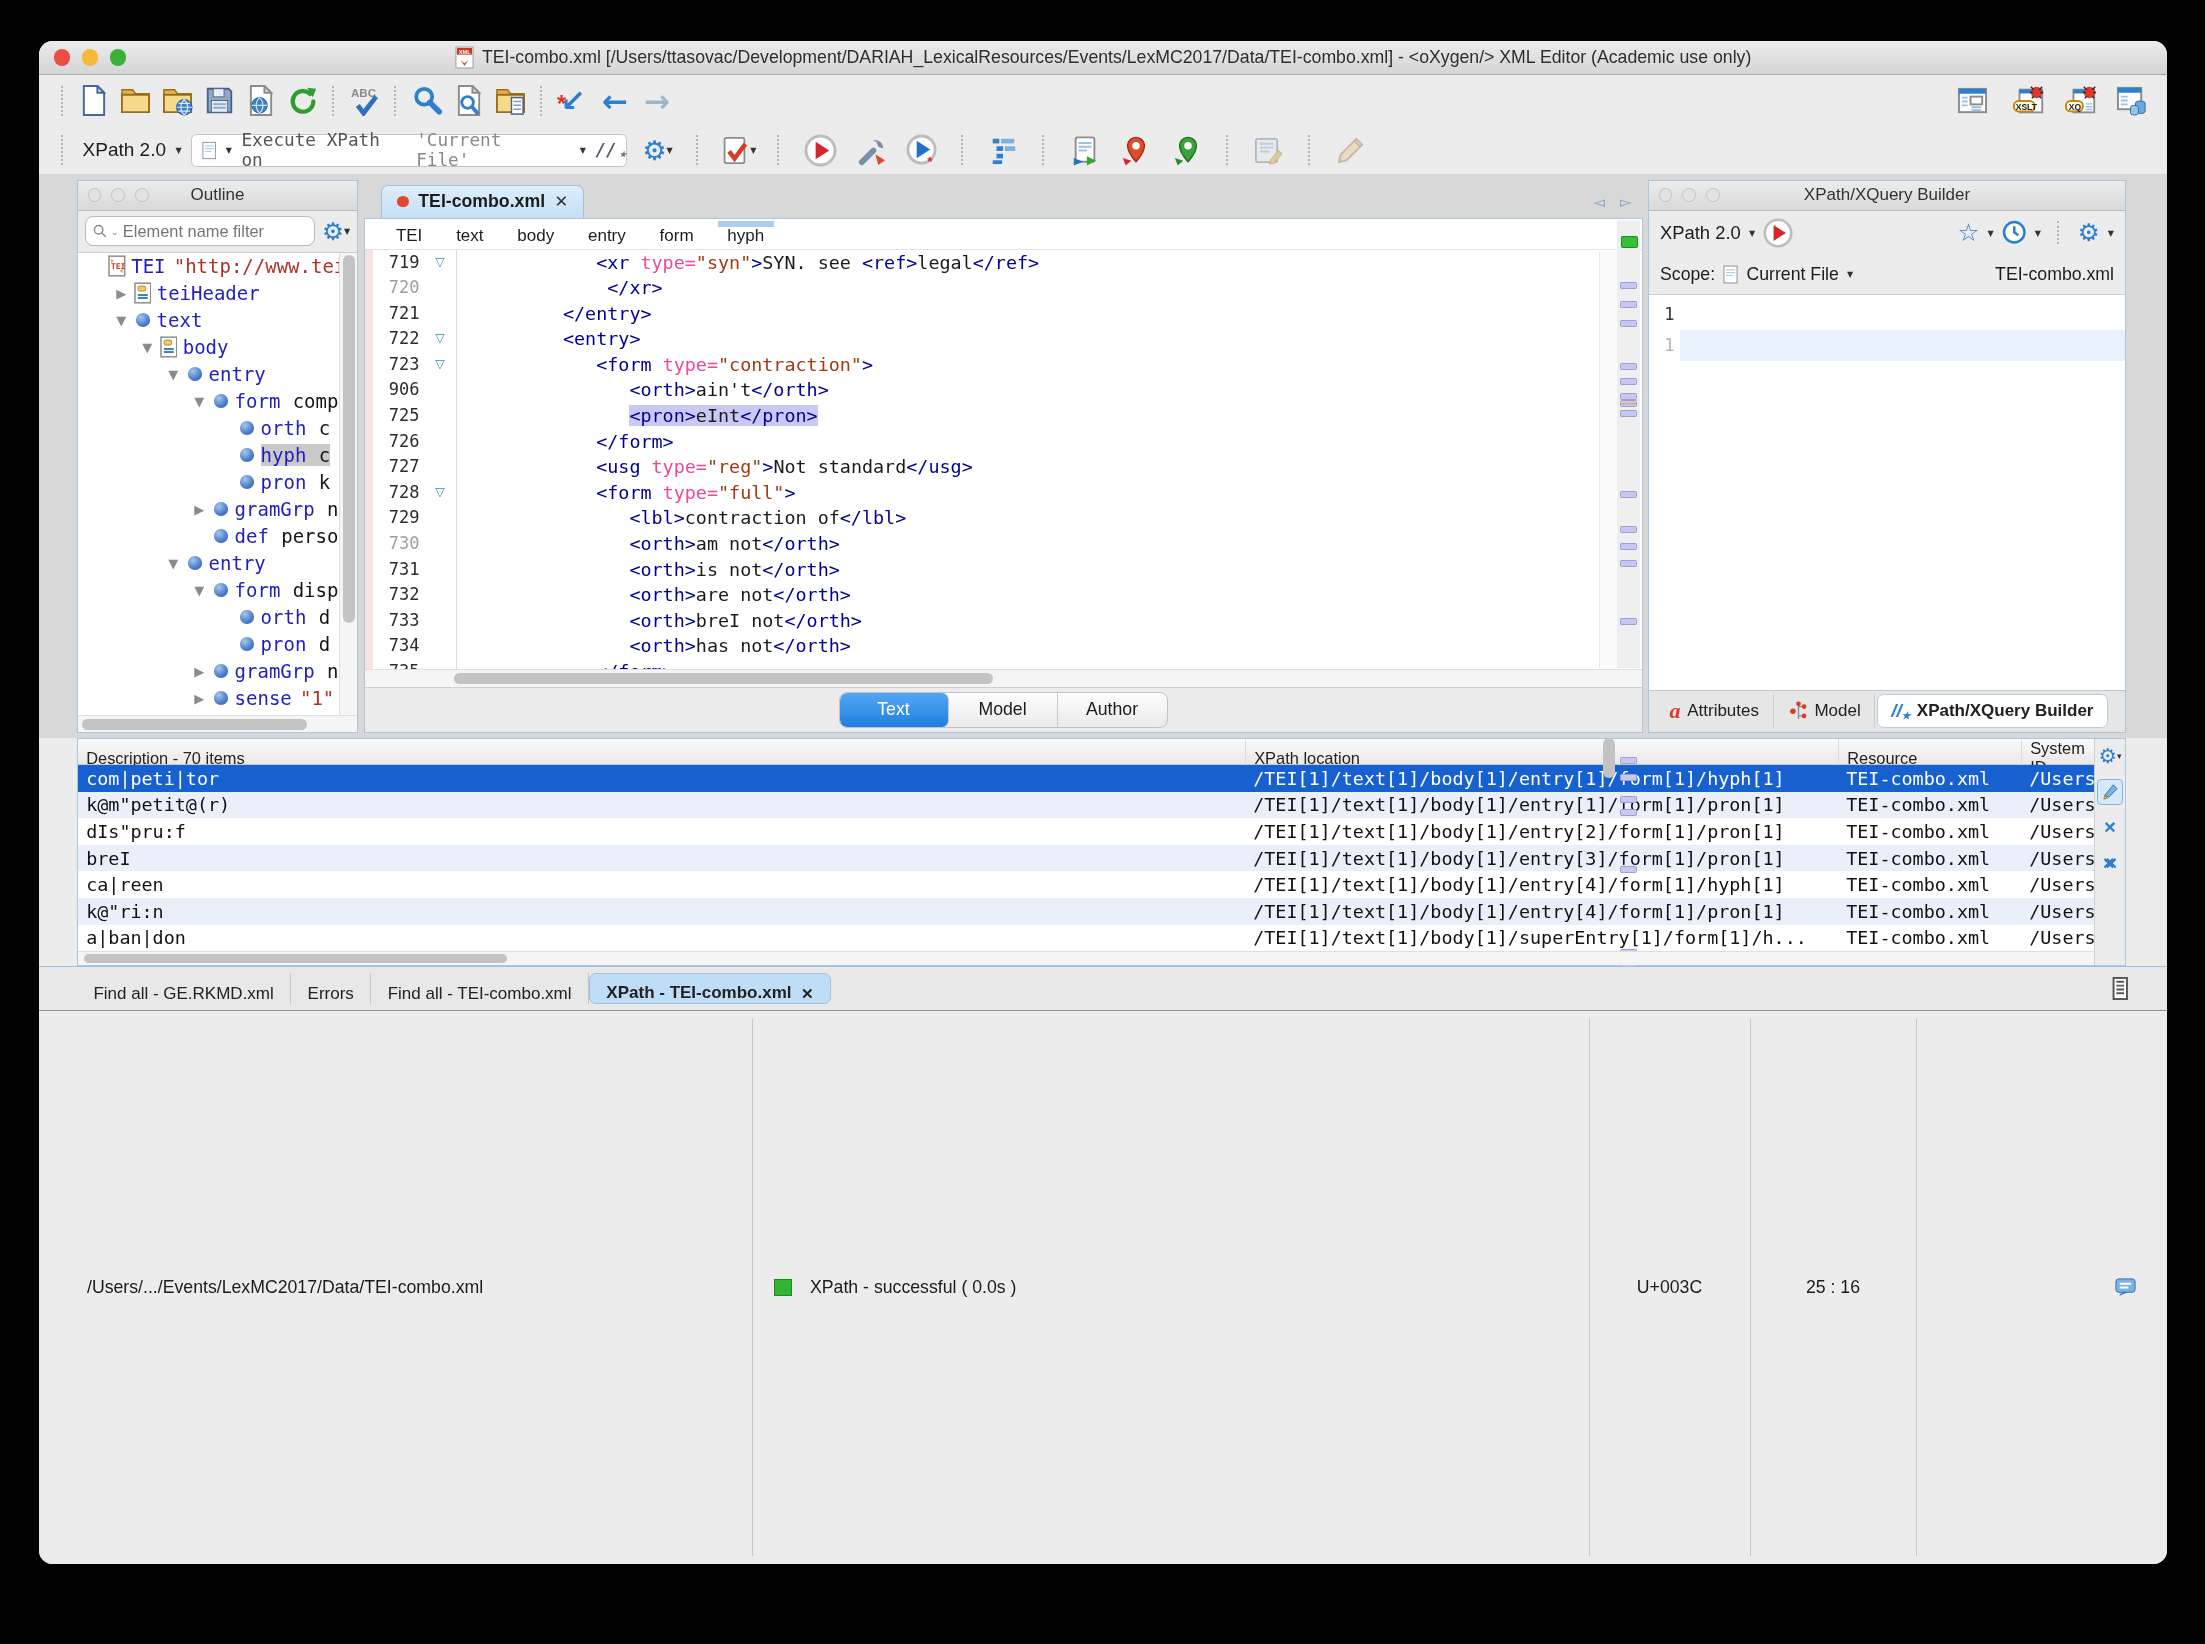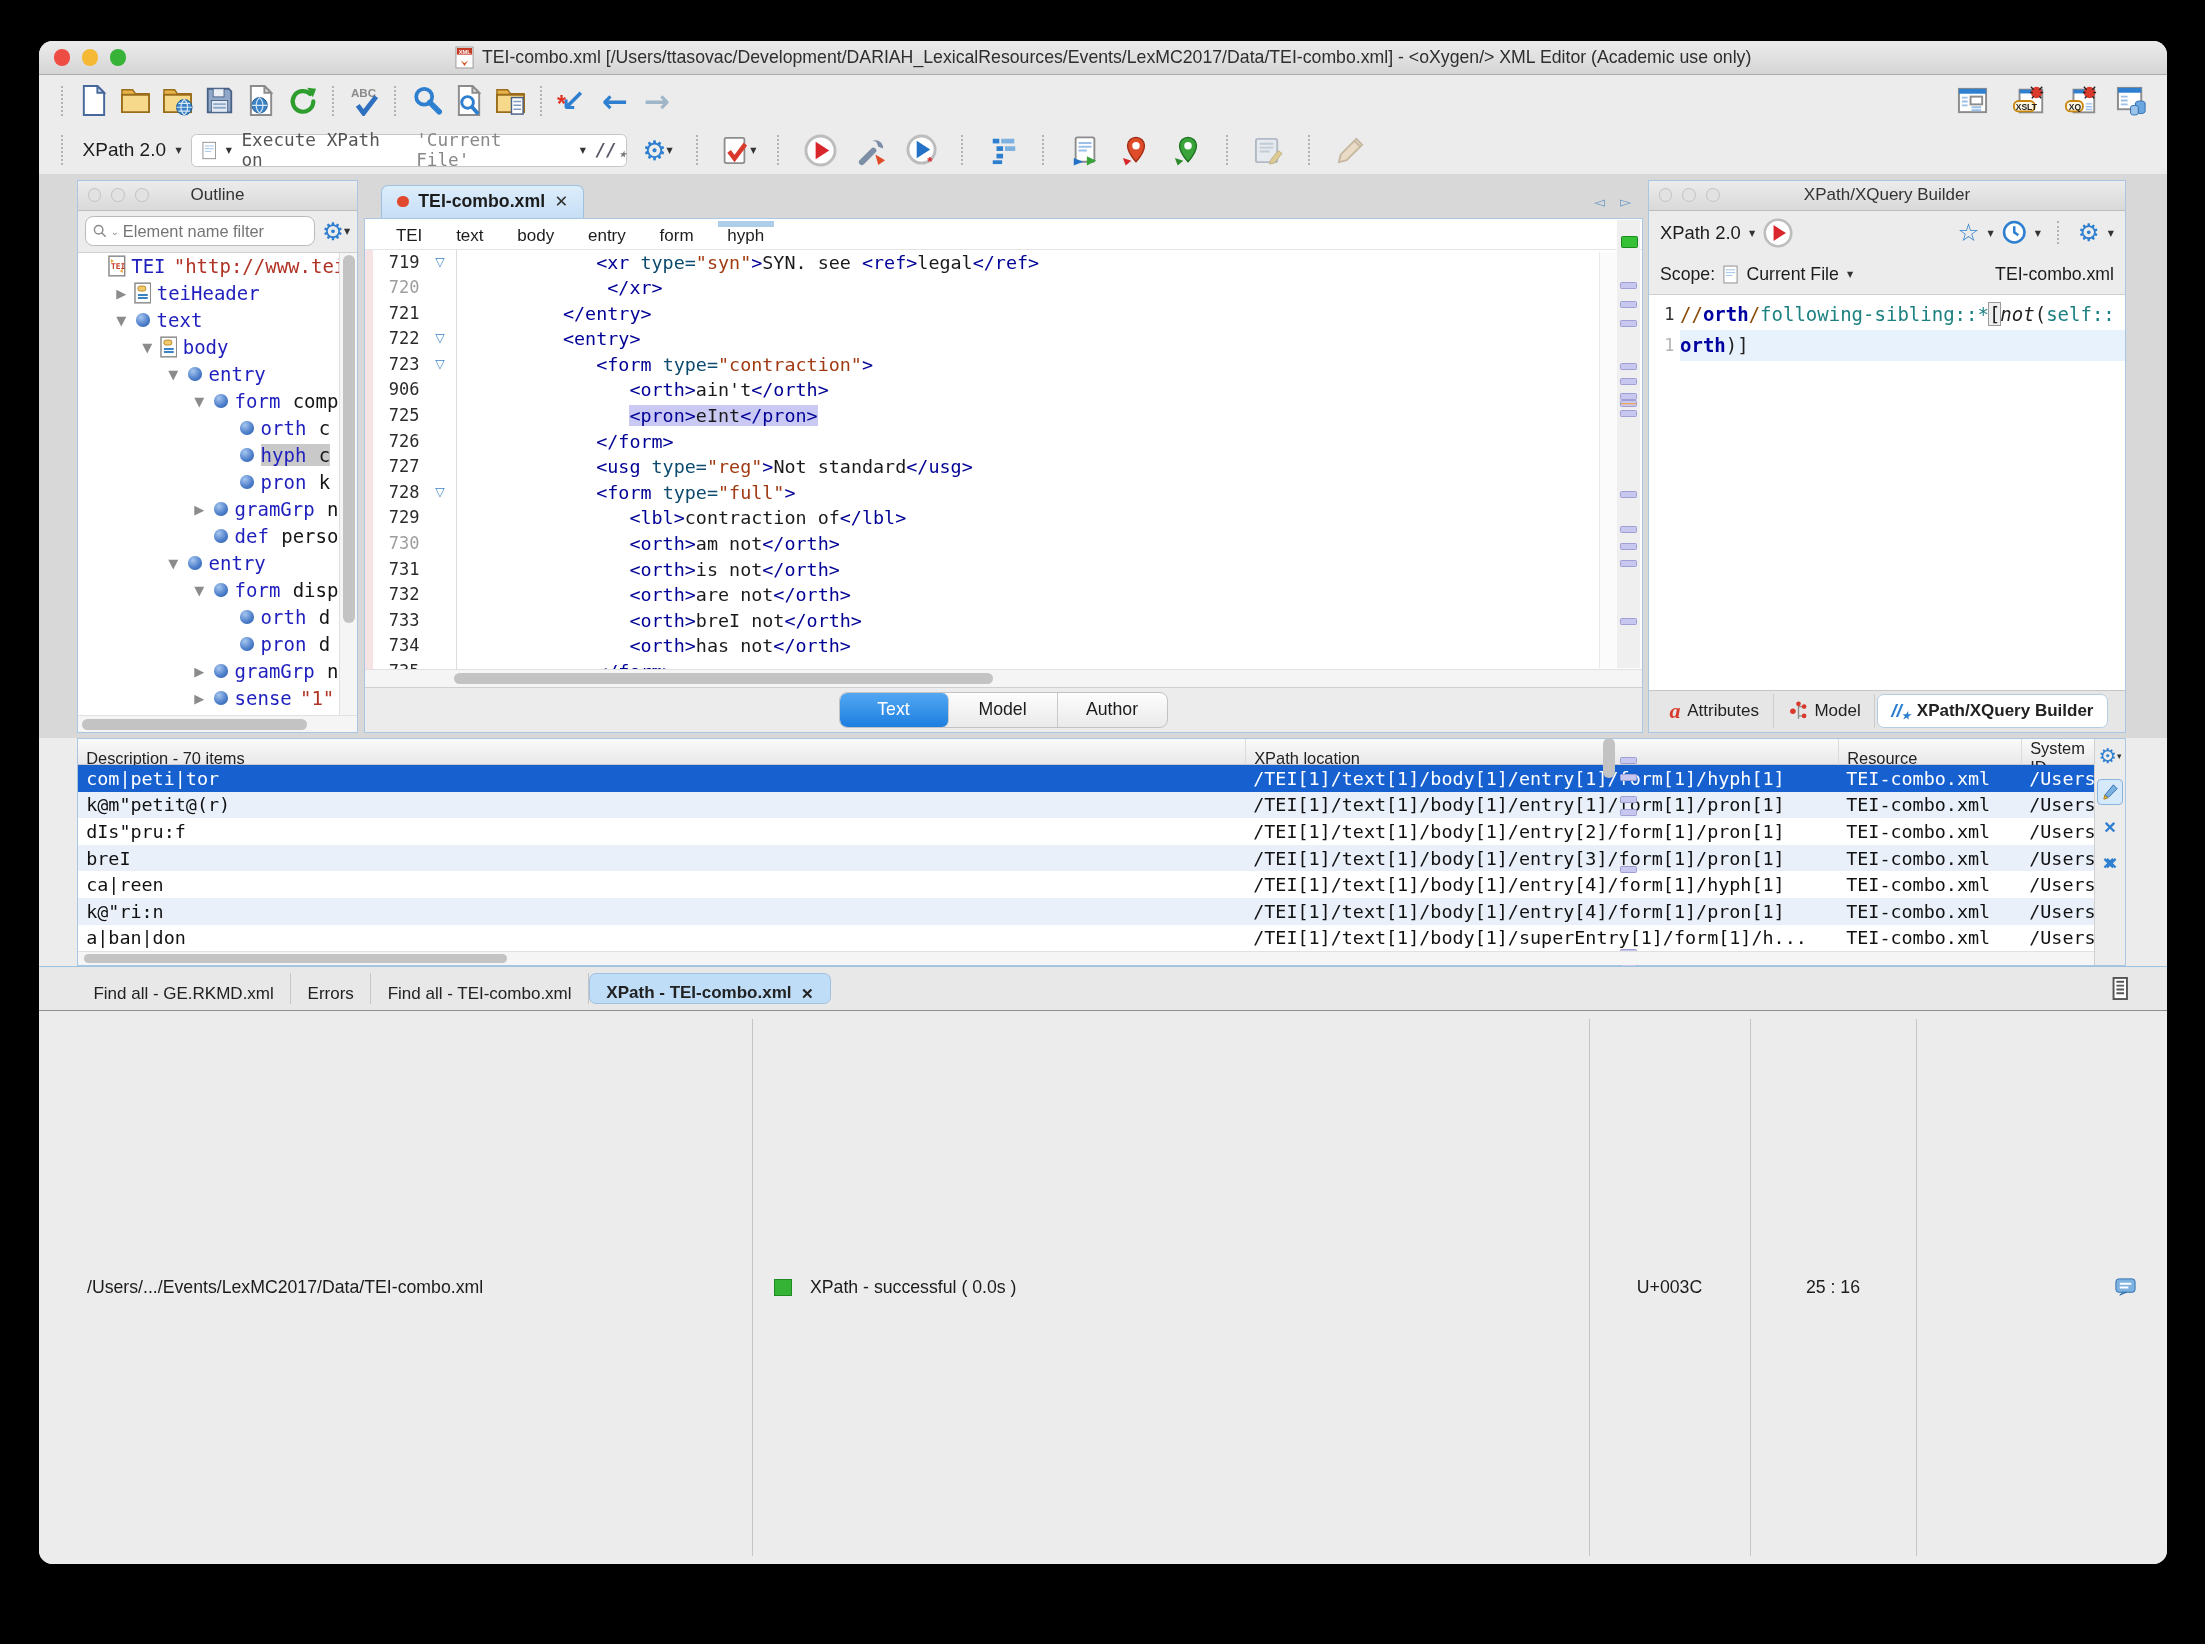--- a/index.html
+++ b/index.html
@@ -57,21 +57,21 @@
 .crumb{position:relative;padding:5.5px 1.4px 0 1.4px}
 .crumb.sel::before{content:"";position:absolute;top:0;left:-8.2px;right:-8.2px;height:6.1px;background:#aecde8}
 .codewrap{flex:1;min-height:0;overflow:hidden;position:relative;font-family:"DejaVu Sans Mono",monospace}
 .codewrap::before{content:"";position:absolute;left:0;top:0;bottom:0;width:8.2px;background:#f6e4e4}
 .gutline{position:absolute;left:91px;top:0;bottom:0;width:0.7px;background:#dcdcdc}
 .cl{height:25.6px;line-height:25.6px;white-space:pre;font-size:18.4px;display:flex}
 .lnum{width:59px;flex:0 0 auto;text-align:right;padding-right:4.1px;color:#2b2b2b;font-size:17px}
 .lnum.gray{color:#9e9e9e}
 .lfold{width:33px;flex:0 0 auto;text-align:center;color:#3c85c8;font-size:12.3px;font-family:"DejaVu Sans",sans-serif}
 .lcode{flex:1;overflow:hidden;padding-left:6.8px}
-.cg{color:#000096}.ca{color:#0c4a6e}.cv{color:#a03a12}.ct{color:#1a1a1a}
+.cg{color:#000096}.ca{color:#ec4899}.cv{color:#a03a12}.ct{color:#1a1a1a}
 .hl{background:#c9c9f4}
 .ruler{position:absolute;right:1.4px;top:1.4px;bottom:64px;width:23px;background:#efefef}
 .mark{position:absolute;left:2.7px;width:17px;height:7.5px;background:#c7c7ef;border:0.7px solid #9f9fd4;border-radius:1.4px}
 .mark.green{background:#35c035;border-color:#1d8a1d;height:11.6px;left:3.4px}
 .mark.orange{background:linear-gradient(#c7c7ef 30%,#f0a85a 45%,#f0a85a 60%,#c7c7ef 75%)}
 .mark.x{background:none;border:none;color:#3f87cf;font-weight:bold;font-size:17.7px;line-height:13.6px;text-align:center}
 .mark.nav{background:#7db2e0;border-color:#4f85b8;height:5.5px;clip-path:polygon(50% 0,100% 100%,0 100%)}
 .mark.nav.dn{clip-path:polygon(0 0,100% 0,50% 100%)}
 .evsb{position:absolute;right:24.5px;top:33px;bottom:64px;width:17.7px;background:#fbfbfb;border-left:0.7px solid #e8e8e8}
 .evsb .thumb{position:absolute;left:2.7px;width:11.6px;border-radius:6.1px;background:#c3c3c3}
@@ -567,21 +567,20 @@
         <span class="ddarr">▾</span>
         <span class="tspring"></span>
         <span>TEI-combo.xml</span>
       </div>
       <div class="xpcode">
         <div class="l2hl"></div>
         <div class="xpgut">
             <div>1</div>
             <div class="wrapn">1</div>
           </div>
-        <div class="xpexpr" id="xpexpr"><span class="xsl">//</span><span class="xel">orth</span><span class="xsl">/</span><span class="xax">following-sibling::</span><span class="xax">*</span><span class="xbr xmb">[</span><span class="xfn">not</span><span class="xbr">(</span><span class="xax">self::</span><span class="xel">orth</span><span class="xbr">)</span><span class="xbr">]</span></div>
       </div>
       <div class="rtabs">
         <div class="rtab">
           <span style="font-family:'Liberation Serif',serif;font-style:italic;font-weight:bold;color:#d93a2b;font-size:22px">a</span>
           <span>Attributes</span>
         </div>
         <div class="rtab">
           <svg width="19" height="20.5" viewBox="0 0 20 22">
               <path d="M10 3v16M10 6h6M10 16h6" stroke="#8c8c8c" stroke-width="1.5" fill="none"></path>
               <circle cx="4" cy="11" r="3" fill="#d93a2b"></circle>

